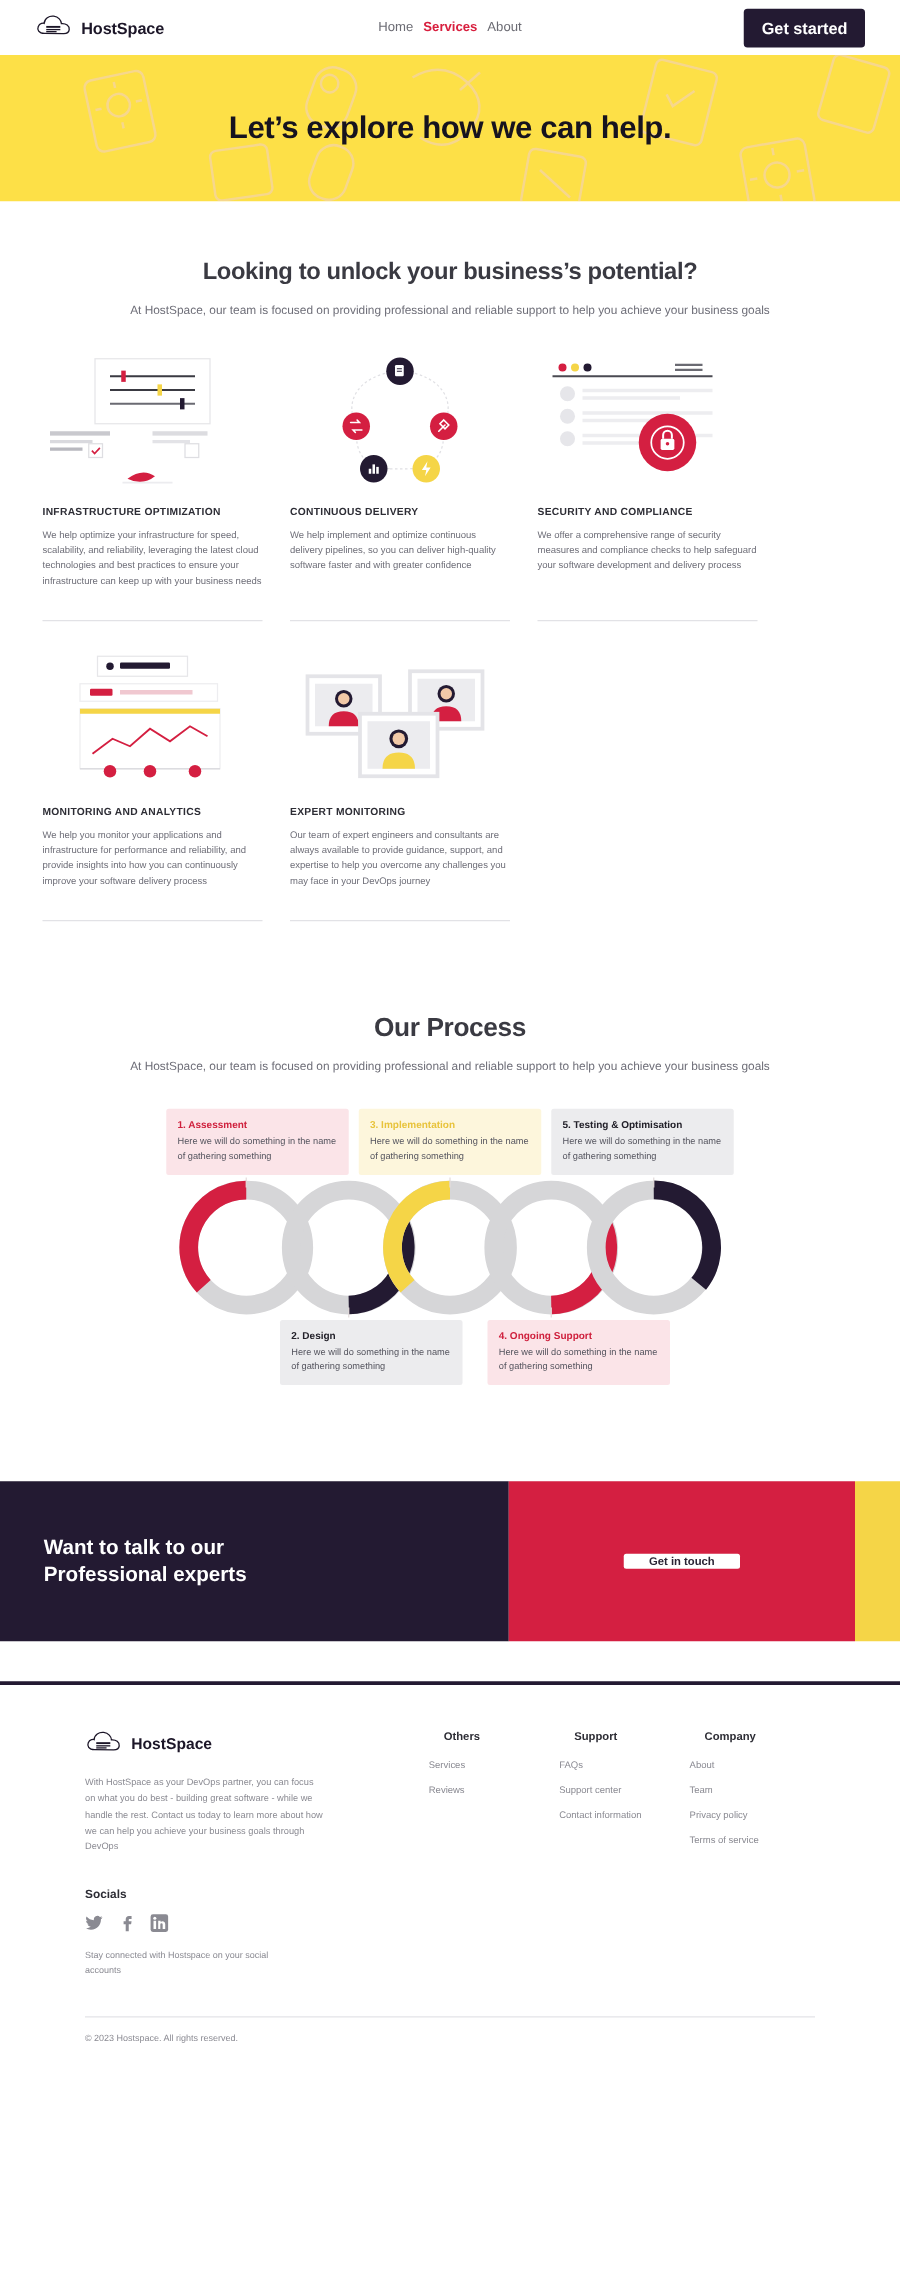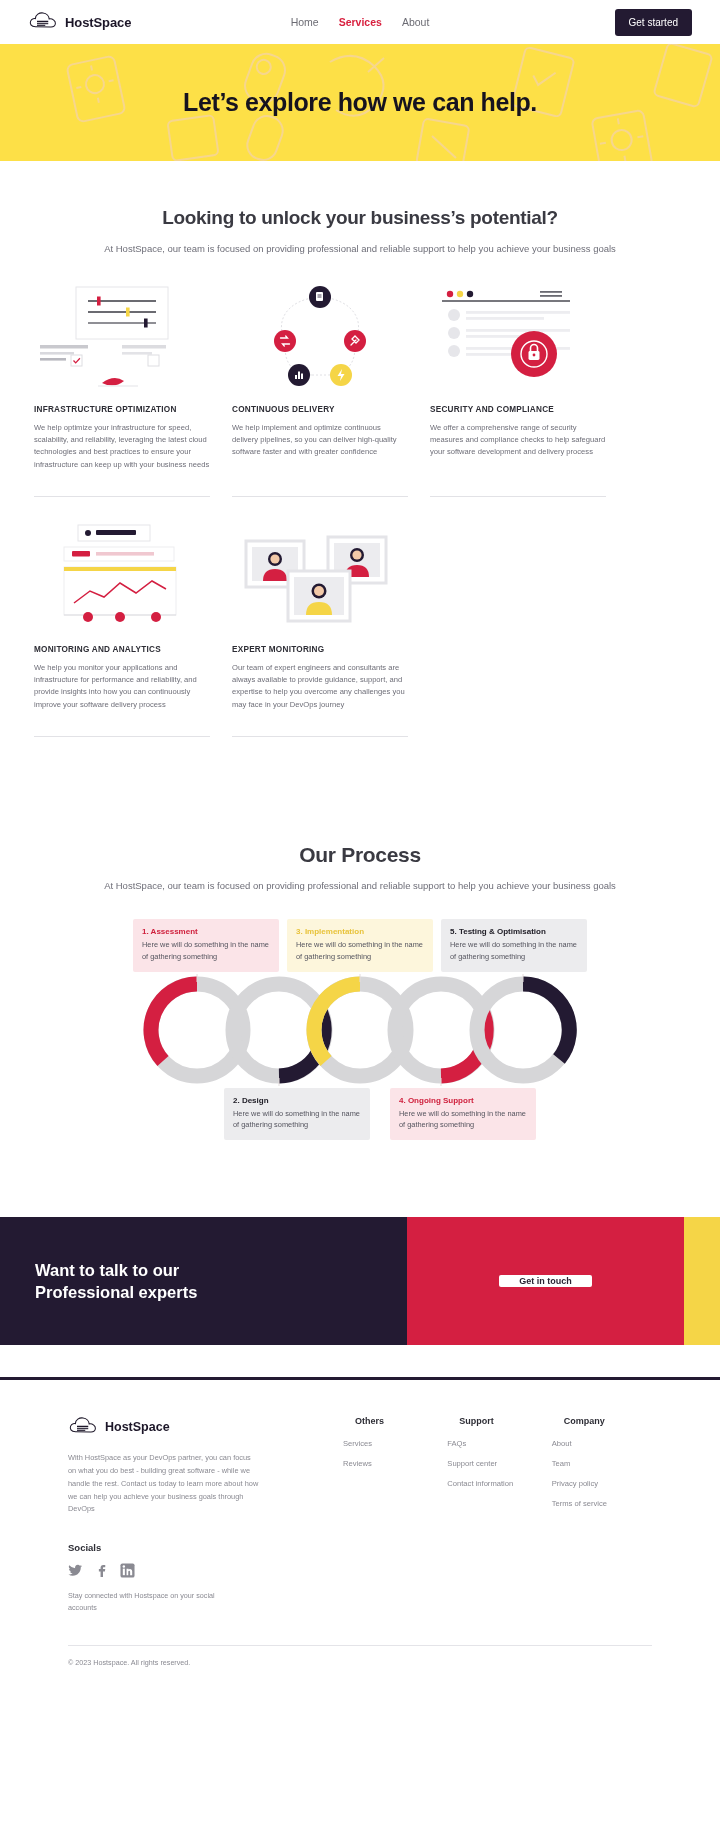--- a/index.html
+++ b/index.html
@@ -18,30 +18,30 @@
     height: 44px;
     display: flex;
     align-items: center;
     padding: 0 28px;
     background: #fff;
     position: relative;
   }
   .brand { display: flex; align-items: center; gap: 7px; }
   .brand-logo { width: 30px; height: 22px; display: block; }
   .brand-name { font-size: 13px; font-weight: bold; color: #1c1628; letter-spacing: -0.1px; }
-  .nav { position: absolute; left: 50%; transform: translateX(-50%); display: flex; gap: 20px; align-items: center; }
+  .nav { position: absolute; left: 50%; transform: translateX(-50%); display: flex; gap: 8px; align-items: center; }
   .nav a { font-size: 10.5px; color: #6b6b73; text-decoration: none; }
   .nav a.active { color: #d81f3e; font-weight: bold; }
   .cta-btn {
     margin-left: auto;
     background: #231a32;
     color: #fff;
     border: none;
-    font-size: 10px;
-    font-weight: normal;
+    font-size: 13px;
+    font-weight: bold;
     padding: 8px 14px;
     border-radius: 3px;
     cursor: pointer;
     font-family: "Liberation Sans", sans-serif;
   }
 
   
   .hero {
     height: 117px;
     background: #fde047;
@@ -83,21 +83,21 @@
     font-size: 7.6px;
     color: #6e6e78;
     line-height: 1.62;
     margin-top: 8px;
     min-height: 62px;
   }
   .sdiv { height: 1px; background: #e2e2e6; margin-top: 12px; }
 
   
   .process { padding: 74px 80px 0; text-align: center; }
-  .proc-title { font-size: 21px; font-weight: bold; color: #3a3a42; letter-spacing: -0.3px; margin-top: 32px; }
+  .proc-title { font-size: 21px; font-weight: bold; color: #3a3a42; letter-spacing: -0.3px; }
   .proc-sub { font-size: 9.5px; color: #6e6e78; line-height: 1.55; margin-top: 12px; padding: 0 22px; }
 
   .proc-diagram { position: relative; margin-top: 26px; height: 230px; }
   .proc-top { display: flex; justify-content: center; gap: 8px; }
   .pbox { width: 146px; text-align: left; padding: 8px 9px 10px; border-radius: 2px; }
   .pbox-label { font-size: 8px; font-weight: bold; margin-bottom: 3px; }
   .pbox-text { font-size: 7.4px; color: #54545e; line-height: 1.5; }
   .pbox.pink { background: #fbe4e8; }
   .pbox.pink .pbox-label { color: #cf1f3c; }
   .pbox.cream { background: #fdf6dc; }

